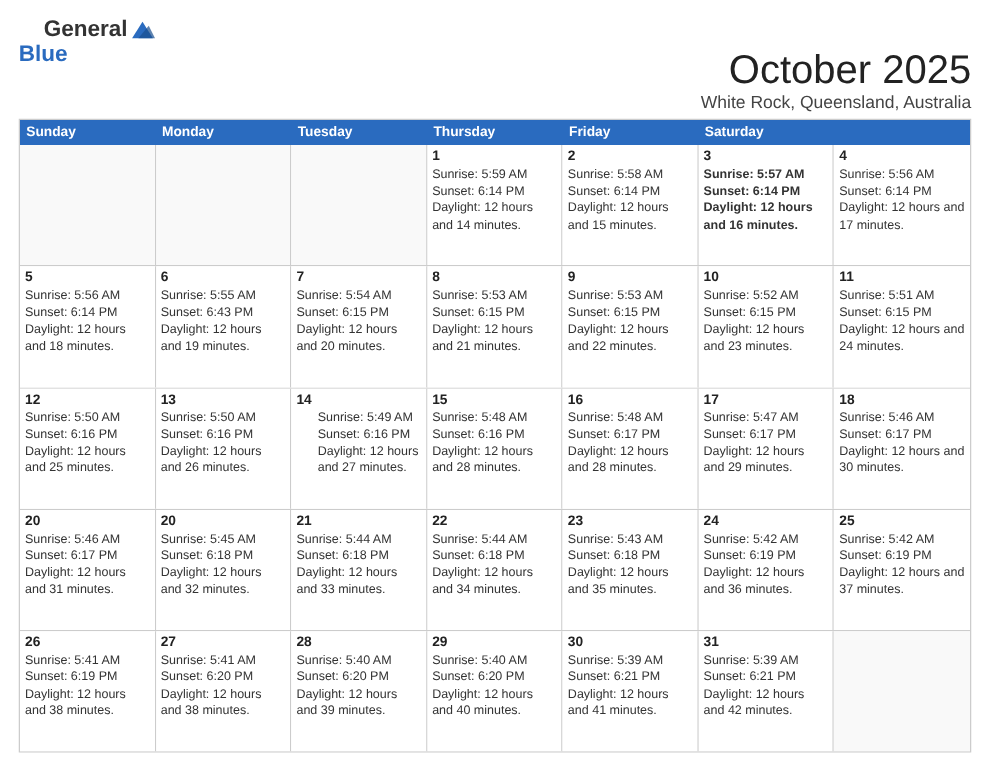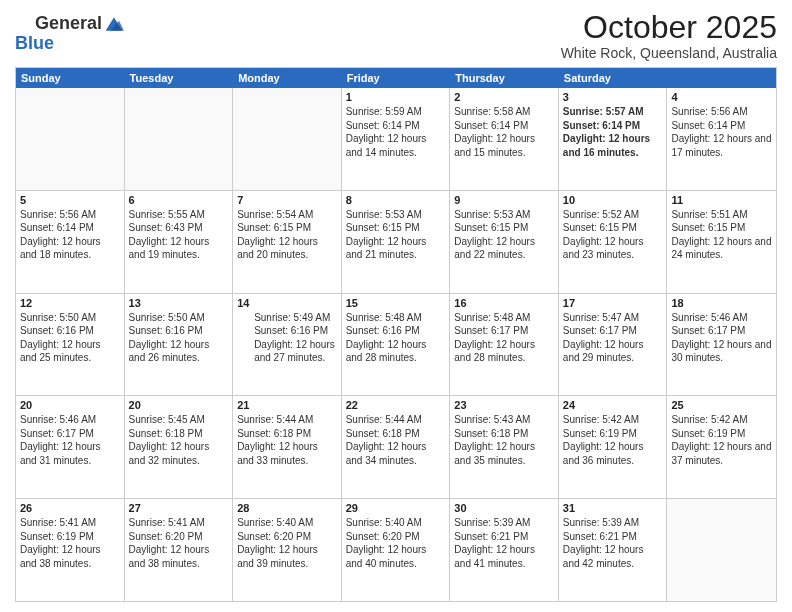--- a/index.html
+++ b/index.html
@@ -36,20 +36,21 @@
     .logo-general { color: #333; }
     .logo-blue { color: #2a6bbf; }
     .logo-icon {
       width: 20px;
       height: 20px;
       margin-left: 2px;
       fill: #2a6bbf;
     }
     .title-block {
       text-align: right;
+      margin-top: 28px;
     }
     .month-title {
       font-size: 32px;
       font-weight: normal;
       color: #222;
       line-height: 1.1;
     }
     .location {
       font-size: 14px;
       color: #444;
@@ -132,24 +133,24 @@
     </div>
     <div class="title-block">
       <div class="month-title">October 2025</div>
       <div class="location">White Rock, Queensland, Australia</div>
     </div>
   </div>
 
   <div class="calendar">
     <div class="cal-header">
       <div class="cal-header-cell">Sunday</div>
+      <div class="cal-header-cell">Monday</div>
       <div class="cal-header-cell">Tuesday</div>
-      <div class="cal-header-cell">Monday</div>
+      <div class="cal-header-cell">Thursday</div>
       <div class="cal-header-cell">Friday</div>
-      <div class="cal-header-cell">Thursday</div>
       <div class="cal-header-cell">Saturday</div>
     </div>
     <div class="cal-body" id="cal-body">
     <div class="cal-row">
           <div class="cal-cell empty"></div>
           <div class="cal-cell empty"></div>
           <div class="cal-cell empty"></div>
           <div class="cal-cell">
             <div class="cell-day">1</div>
             <div class="cell-info" style="white-space: pre-line;">Sunrise: 5:59 AM

